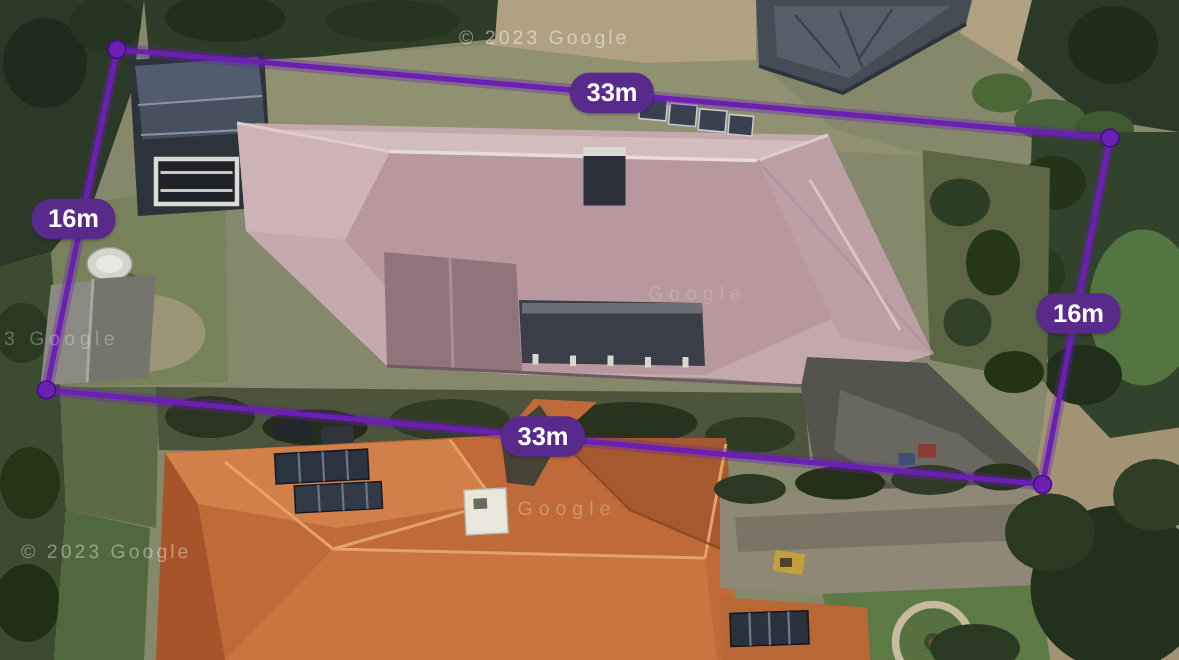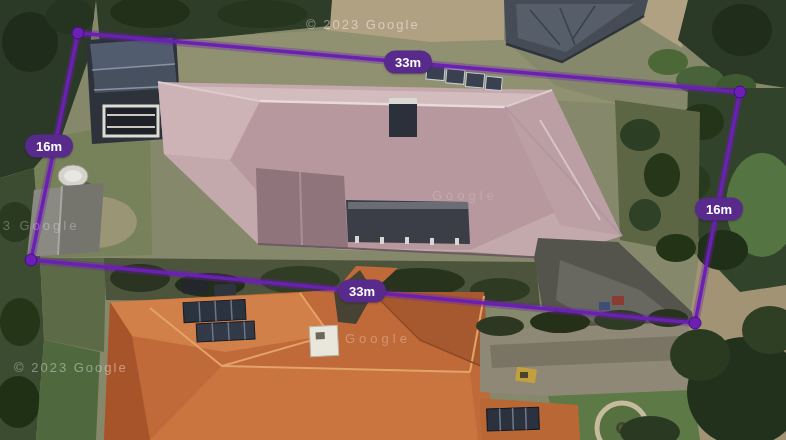--- a/index.html
+++ b/index.html
@@ -9,21 +9,21 @@
     --accent:#572a8c; --boundary:#6b1fb3; --pill-text:#ffffff;
     --area-pill-bg:#ffffff; --area-pill-border:#c5aee0;
   }
   #scene{position:absolute;left:0;top:0;display:block;}
   .boundary-main{stroke:var(--boundary);stroke-width:3.5;fill:none;stroke-linejoin:round;}
   .boundary-glow{stroke:rgba(107,31,179,0.35);stroke-width:8;fill:none;stroke-linejoin:round;}
   .vertex{fill:var(--boundary);stroke:#450d85;stroke-width:1;}
   .pill{
     position:absolute;transform:translate(-50%,-50%);
     background:var(--accent);color:var(--pill-text);
-    font-size:13px;font-weight:bold;line-height:1;
+    font-size:17px;font-weight:bold;line-height:1;
     padding:5px 11px;border-radius:13px;white-space:nowrap;
     box-shadow:0 1px 2px rgba(0,0,0,0.25);
   }
   .area-pill{
     position:absolute;transform:translate(-50%,-50%);
     background:var(--area-pill-bg);color:var(--accent);
     border:2px solid var(--area-pill-border);
     font-size:14px;font-weight:bold;line-height:1;
     padding:5px 11px;border-radius:14px;white-space:nowrap;
   }

